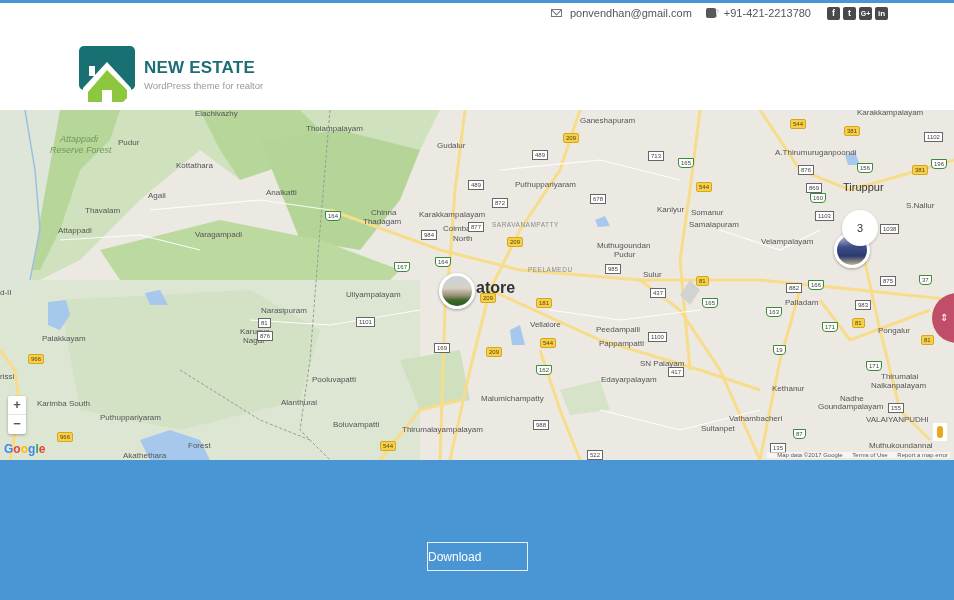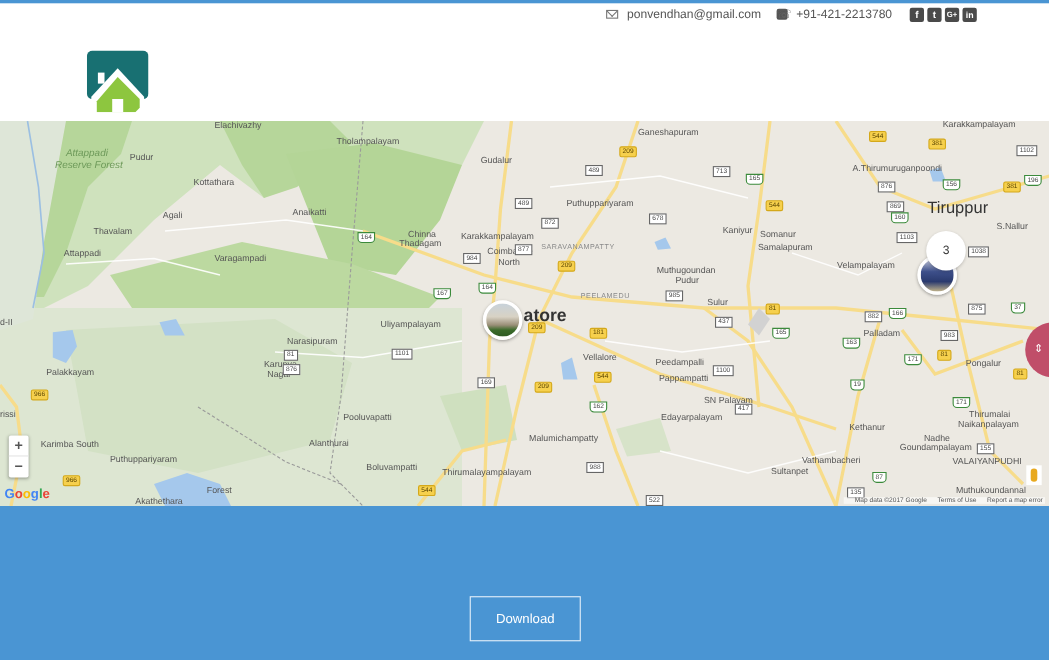--- a/index.html
+++ b/index.html
@@ -41,21 +41,21 @@
   .zoom-ctl div { height: 19px; text-align: center; font-size: 13px; line-height: 18px; color: #555; font-weight: bold; }
   .zoom-ctl div:first-child { border-bottom: 1px solid #e4e4e4; }
   .google { position: absolute; left: 4px; top: 332px; font-size: 12px; font-weight: bold; }
   .attrib { position: absolute; right: 4px; top: 342px; font-size: 6px; color: #555; background: rgba(255,255,255,.6); padding: 0 2px; }
   .attrib span { margin-left: 8px; }
   .pegman { position: absolute; left: 933px; top: 313px; width: 14px; height: 18px; background: #fff; }
   .pegman:after { content: ""; position: absolute; left: 4px; top: 3px; width: 6px; height: 12px; background: #e8a91f; border-radius: 3px; }
 
   .cta { position: absolute; left: 0; top: 460px; width: 954px; height: 140px; background: #4a95d3; }
   .cta-title { position: absolute; left: 0; width: 954px; top: 35px; text-align: center; color: #fff; font-size: 21px; }
-  .cta-btn { position: absolute; left: 427px; top: 82px; width: 101px; height: 41px; border: 1px solid #e5f0fa; color: #fff; font-size: 12px; text-align: center; line-height: 29px; background: transparent; }
+  .cta-btn { position: absolute; left: 427px; top: 82px; width: 101px; height: 29px; border: 1px solid #e5f0fa; color: #fff; font-size: 12px; text-align: left; line-height: 29px; background: transparent; }
 </style>
 </head>
 <body>
 
 <div class="topline"></div>
 
 <div class="topbar">
   <div class="item">
     <span class="ico env-icon"></span>
     <span>ponvendhan@gmail.com</span>
@@ -73,20 +73,24 @@
 </div>
 
 <div class="header">
   <svg class="logo" viewBox="0 0 56 56">
     <rect x="0" y="0" width="56" height="44" rx="5" fill="#187072"></rect>
     <polygon points="4,42 28,16 52,42 52,56 4,56" fill="#fff"></polygon>
     <rect x="10" y="20" width="6" height="10" fill="#fff"></rect>
     <polygon points="9,46 28,24 48,44 48,52 44,56 9,56" fill="#8dc63f"></polygon>
     <rect x="23" y="44" width="10" height="12" fill="#fff"></rect>
   </svg>
+  <div class="brand">
+    <div class="name">NEW ESTATE</div>
+    <div class="tag">WordPress theme for realtor</div>
+  </div>
 </div>
 
 <div class="map">
   <svg width="954" height="350">
 
     <path d="M0,0 L440,0 L420,40 L330,60 L280,40 L240,70 L200,40 L140,90 L80,150 L40,170 L0,170 Z" fill="#cfe2bd"></path>
     <path d="M30,0 L120,0 L110,30 L80,60 L60,120 L40,160 L20,160 L30,80 Z" fill="#b6d69a"></path>
     <path d="M200,0 L300,0 L320,20 L270,60 L240,70 L220,40 Z" fill="#b6d69a"></path>
     <path d="M260,30 L340,20 L420,40 L400,90 L360,140 L300,130 L280,80 Z" fill="#b4d597"></path>
     <path d="M100,140 L220,110 L320,130 L400,160 L380,180 L240,170 L120,170 Z" fill="#bcd9a0"></path>
@@ -156,21 +160,21 @@
   <span class="lbl dist" style="left:492px;top:111px">SARAVANAMPATTY</span>
   <span class="lbl dist" style="left:528px;top:156px">PEELAMEDU</span>
   <span class="lbl" style="left:657px;top:95px">Kaniyur</span>
   <span class="lbl" style="left:691px;top:98px">Somanur</span>
   <span class="lbl" style="left:689px;top:110px">Samalapuram</span>
   <span class="lbl" style="left:597px;top:131px">Muthugoundan</span>
   <span class="lbl" style="left:614px;top:140px">Pudur</span>
   <span class="lbl" style="left:643px;top:160px">Sulur</span>
   <span class="lbl" style="left:761px;top:127px">Velampalayam</span>
   <span class="lbl" style="left:775px;top:38px">A.Thirumuruganpoondi</span>
-  <span class="lbl big" style="left:843px;top:71px;font-weight:normal;font-size:15px">Tiruppur</span>
+  <span class="lbl big" style="left:843px;top:71px;font-weight:normal;font-size:11px">Tiruppur</span>
   <span class="lbl" style="left:906px;top:91px">S.Nallur</span>
   <span class="lbl" style="left:857px;top:-2px">Karakkampalayam</span>
   <span class="lbl" style="left:785px;top:188px">Palladam</span>
   <span class="lbl" style="left:878px;top:216px">Pongalur</span>
   <span class="lbl" style="left:346px;top:180px">Uliyampalayam</span>
   <span class="lbl" style="left:261px;top:196px">Narasipuram</span>
   <span class="lbl" style="left:240px;top:217px">Karunya</span>
   <span class="lbl" style="left:243px;top:226px">Nagar</span>
   <span class="lbl" style="left:42px;top:224px">Palakkayam</span>
   <span class="lbl" style="left:530px;top:210px">Vellalore</span>

